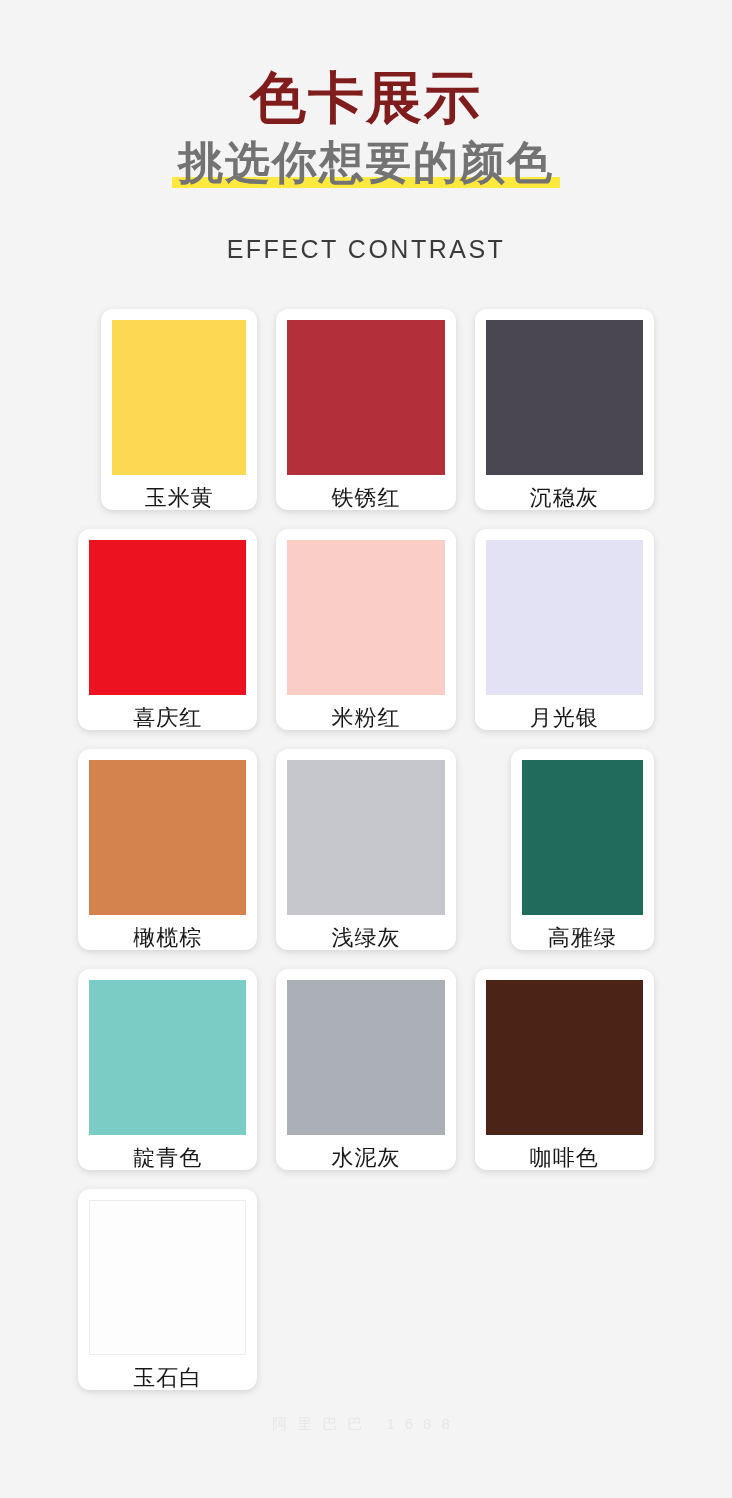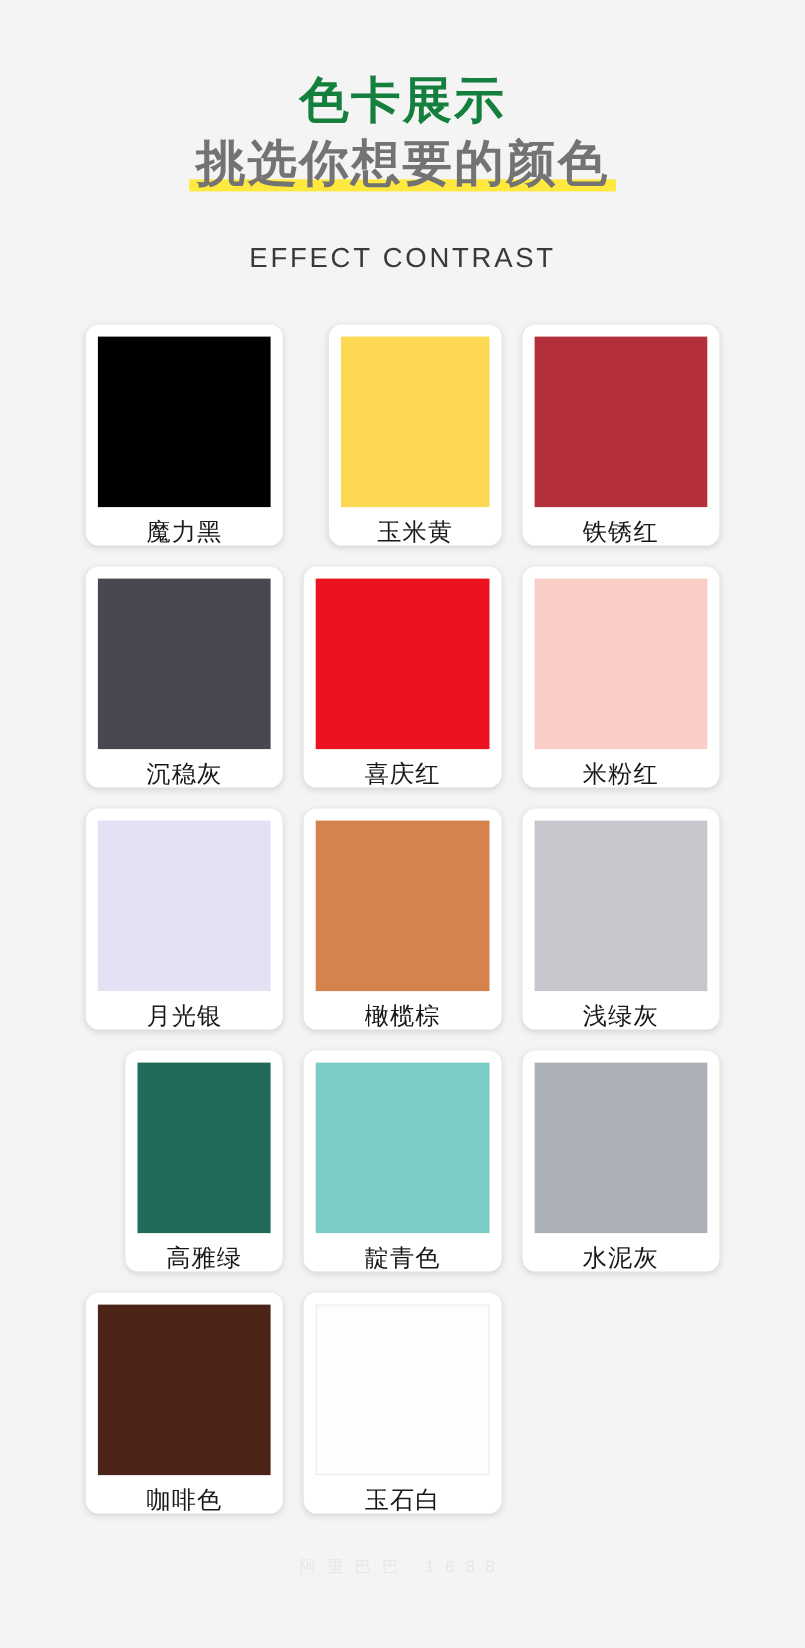--- a/index.html
+++ b/index.html
@@ -23,23 +23,23 @@
     background: #f4f4f4;
   }
 
   
   .header {
     padding-top: 62px;
     text-align: center;
   }
 
   .title-line {
-    font-size: 45px;
+    font-size: 56px;
     font-weight: bold;
-    color: #15803d;
+    color: #7f1d1d;
     letter-spacing: 2px;
     line-height: 1.28;
     display: block;
   }
 
   .title-line-2 {
     display: inline-block;
     position: relative;
     font-size: 45px;
     font-weight: bold;
@@ -137,24 +137,20 @@
       <span class="title-line-2">
         <span class="title-underline" style="background: rgb(255, 233, 63);"></span>
         <span class="txt">挑选你想要的颜色</span>
       </span>
     </div>
     <div class="subtitle">EFFECT CONTRAST</div>
   </div>
 
   <div class="grid">
 
-    <div class="card" style="background: rgb(255, 255, 255);">
-      <div class="chip" style="background: rgb(0, 0, 0);"></div>
-      <div class="card-label">魔力黑</div>
-    </div>
 
     <div class="card" style="background: rgb(255, 255, 255); margin-left: 23px;">
       <div class="chip" style="background: rgb(252, 216, 83);"></div>
       <div class="card-label">玉米黄</div>
     </div>
 
     <div class="card" style="background: rgb(255, 255, 255);">
       <div class="chip" style="background: rgb(179, 48, 58);"></div>
       <div class="card-label">铁锈红</div>
     </div>

